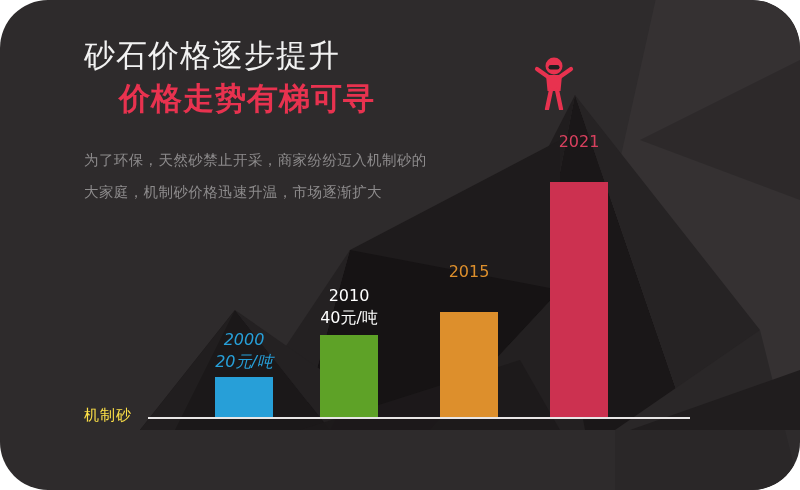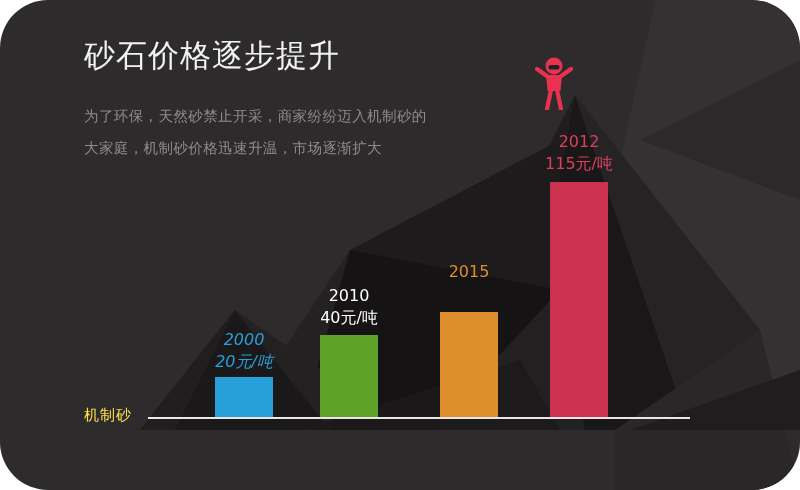--- a/index.html
+++ b/index.html
@@ -163,20 +163,21 @@
         <path d="M 235 310 L 350 390 L 330 430 Z" fill="#242122"></path>
 
         <path d="M 640 140 L 800 60 L 800 200 Z" fill="#2b2829" opacity="0.85"></path>
         <path d="M 300 430 L 520 360 L 560 430 Z" fill="#1d1a1b" opacity="0.9"></path>
         <path d="M 630 430 L 800 370 L 800 430 Z" fill="#201d1e"></path>
       </g>
     </svg>
 
     <div id="text-block">
       <div id="title-main">砂石价格逐步提升</div>
+      <div id="title-sub">价格走势有梯可寻</div>
       <div id="body-copy">为了环保，天然砂禁止开采，商家纷纷迈入机制砂的大家庭，机制砂价格迅速升温，市场逐渐扩大</div>
     </div>
 
     <svg id="stick-figure" viewBox="0 0 46 55">
 
       <path d="M 23 26 L 6 14" stroke="#e8324f" stroke-width="4.2" stroke-linecap="round" fill="none"></path>
       <path d="M 23 26 L 40 14" stroke="#e8324f" stroke-width="4.2" stroke-linecap="round" fill="none"></path>
 
       <circle cx="23" cy="11" r="8.5" fill="#e8324f"></circle>
 
@@ -202,22 +203,21 @@
         <span class="val">40元/吨</span>
       </div>
 
       <div class="bar" style="left:440px; width:58px; height:105px; background:#dd8f2c;"></div>
       <div class="bar-label" style="left:424px; top:261px; width:90px; color:#dd8f2c;">
         <span class="yr">2015</span>
       </div>
 
       <div class="bar" style="left:550px; width:58px; height:235px; background:#cc3150;"></div>
       <div class="bar-label" style="left:534px; top:131px; width:90px; color:#d8405e;">
-        <span class="yr">2012</span>
-        <span class="val">115元/吨</span>
+        <span class="yr">2021</span>
       </div>
 
       <div id="baseline"></div>
       <div id="axis-label">机制砂</div>
     </div>
 
   </div>
 </div>
 
 </body></html>

